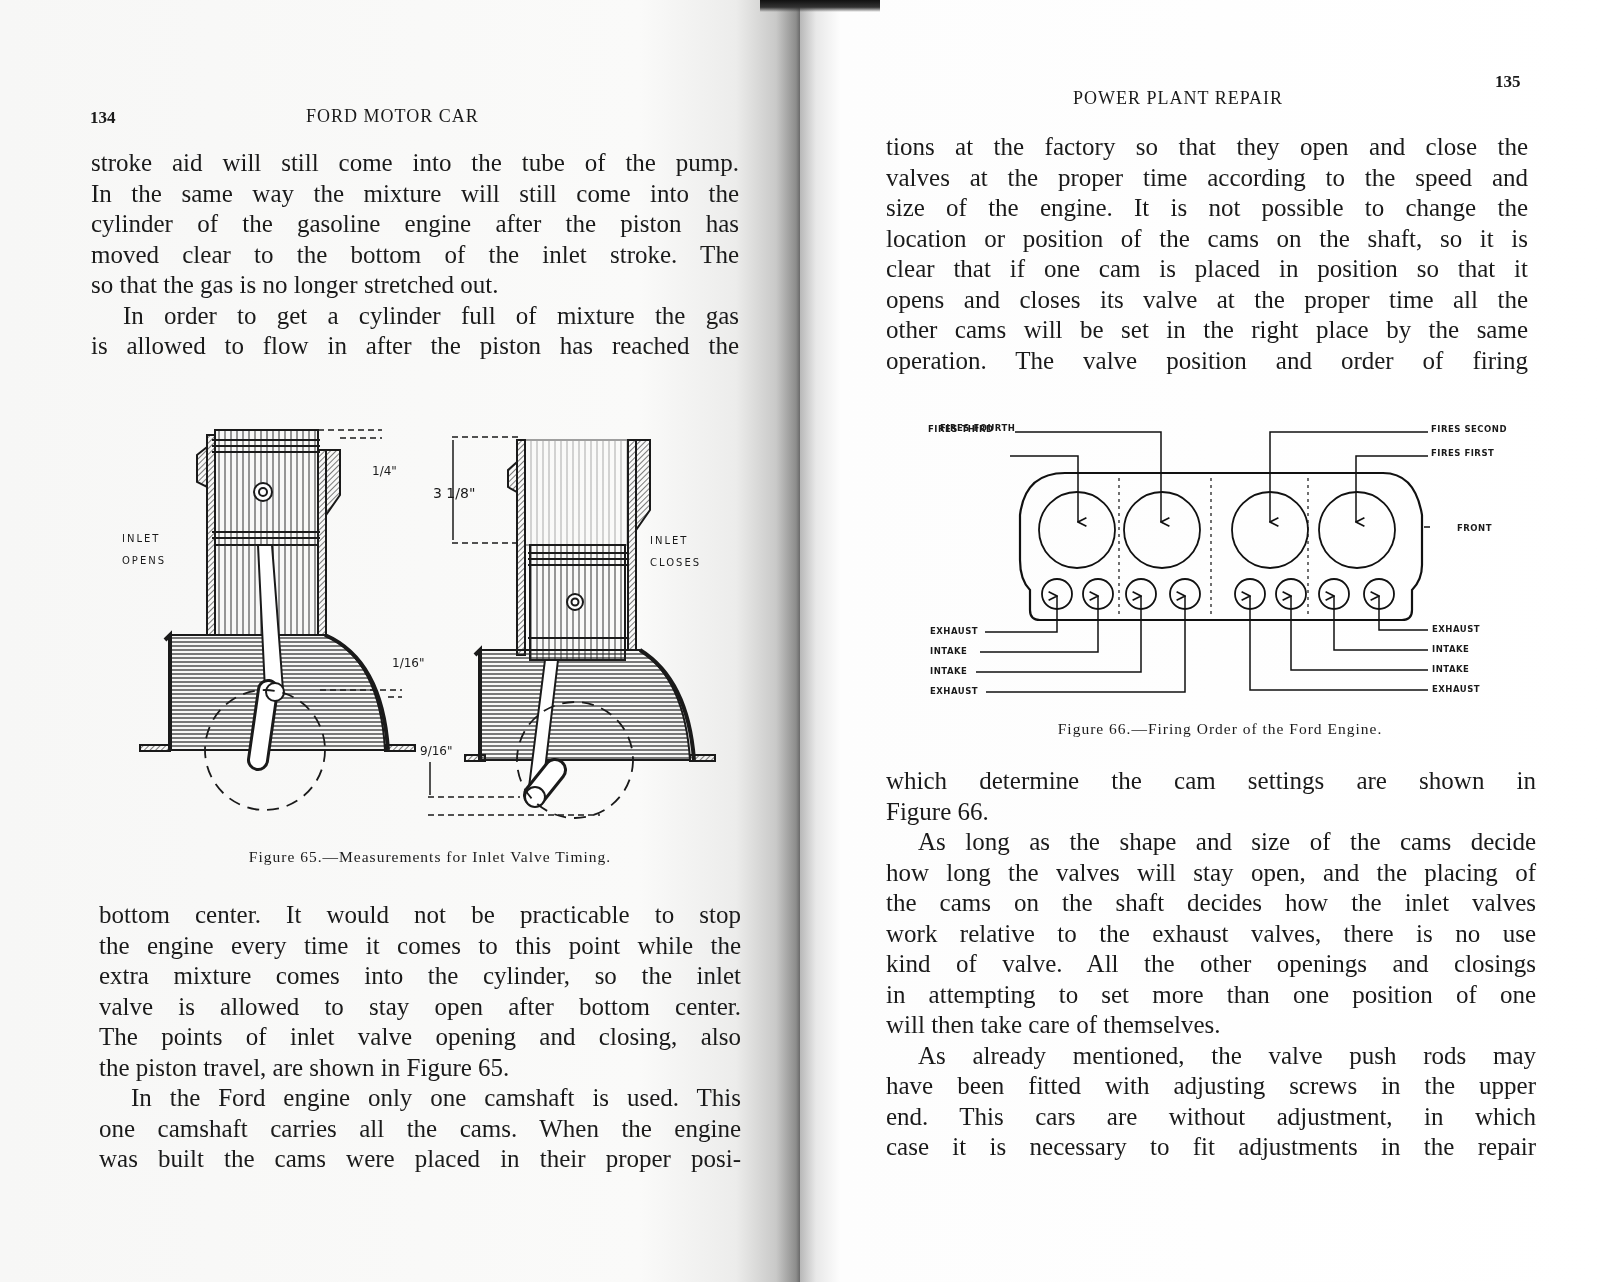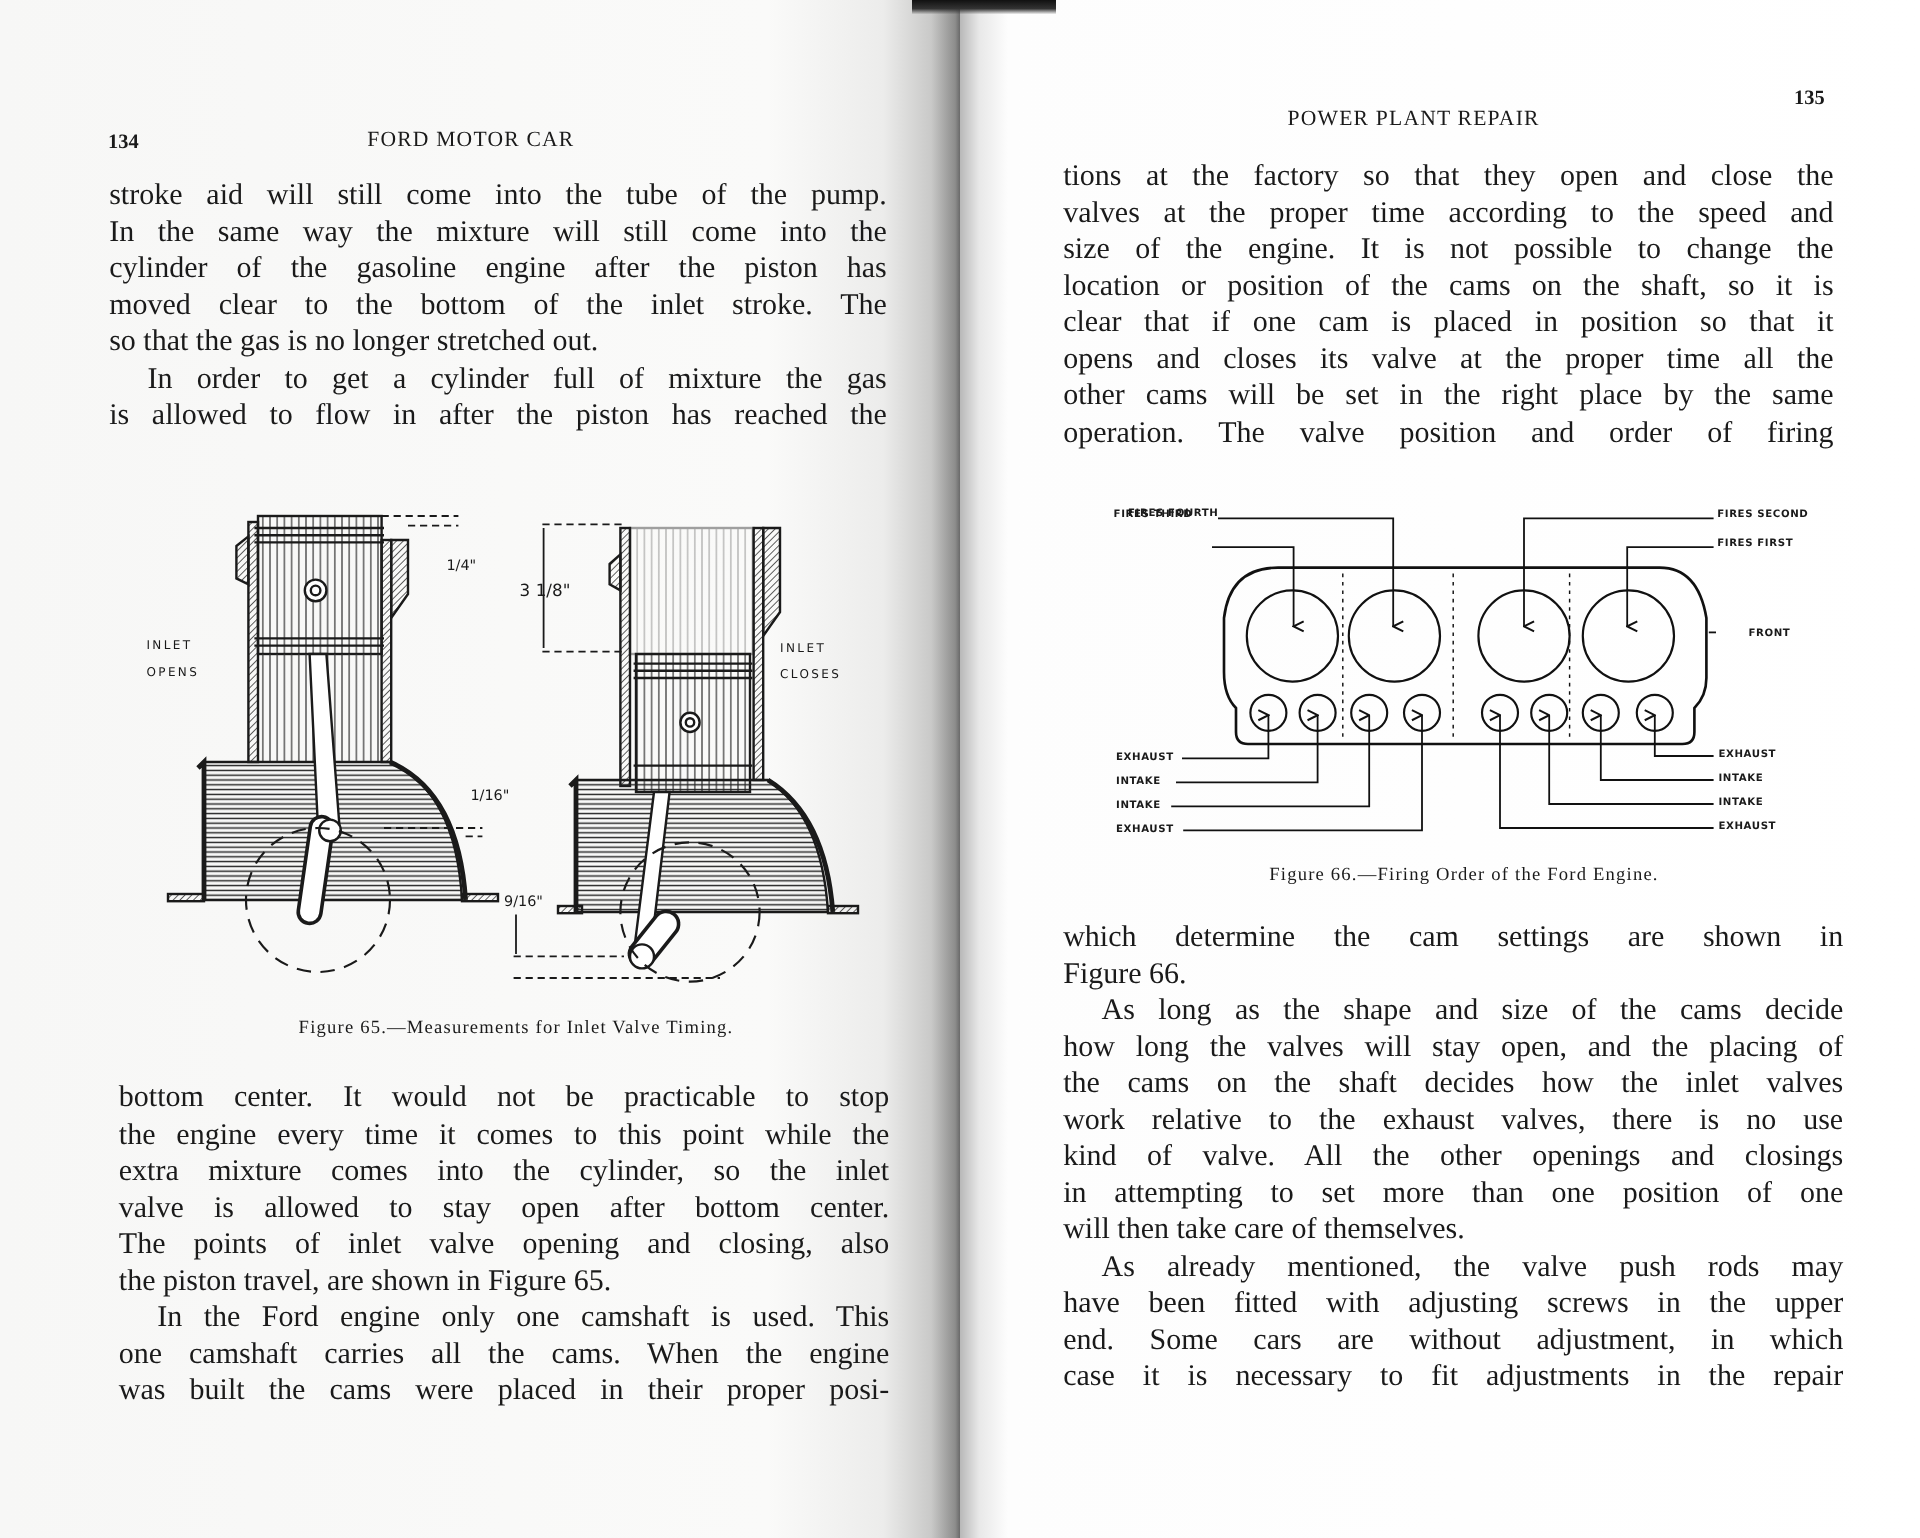--- a/index.html
+++ b/index.html
@@ -282,19 +282,19 @@
       <span class="line last">Figure 66.</span>
       <span class="line ind">As long as the shape and size of the cams decide</span>
       <span class="line">how long the valves will stay open, and the placing of</span>
       <span class="line">the cams on the shaft decides how the inlet valves</span>
       <span class="line">work relative to the exhaust valves, there is no use</span>
       <span class="line">kind of valve.  All the other openings and closings</span>
       <span class="line">in attempting to set more than one position of one</span>
       <span class="line last">will then take care of themselves.</span>
       <span class="line ind">As already mentioned, the valve push rods may</span>
       <span class="line">have been fitted with adjusting screws in the upper</span>
-      <span class="line">end.  Some cars are without adjustment, in which</span>
+      <span class="line">end.  This cars are without adjustment, in which</span>
       <span class="line">case it is necessary to fit adjustments in the repair</span>
     </div>
   </div>
 
   <div class="top-edge"></div>
 </div>
 
 </body></html>

